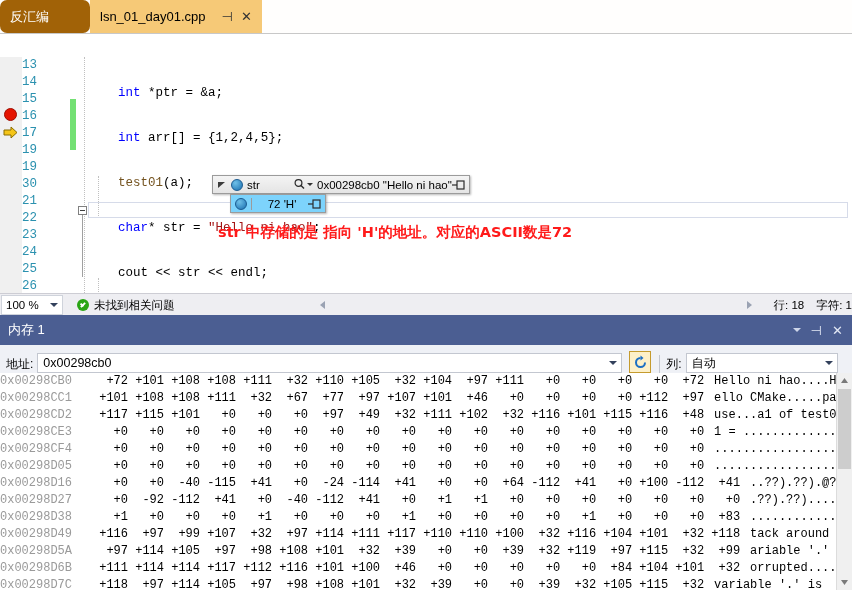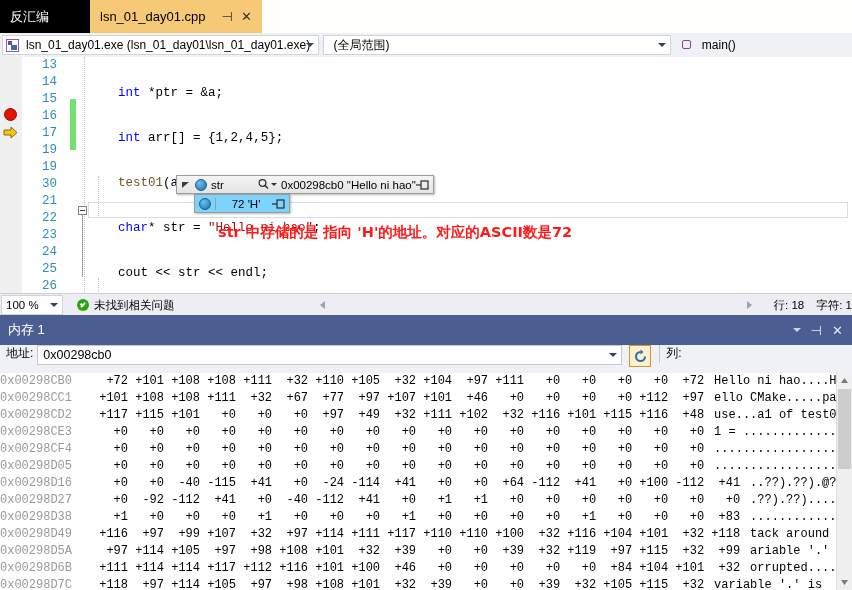--- a/index.html
+++ b/index.html
@@ -19,21 +19,21 @@
     border-bottom:1px solid #c8c8c8;
   }
   .tab{
     position:absolute;top:0;height:33px;
     display:flex;align-items:center;
     padding:0 10px;box-sizing:border-box;
     font-size:13px;
   }
   .tab-disasm{
     left:0;width:90px;
-    background:#000000;color:#ffffff;
+    background:#a16207;color:#ffffff;border-radius:7px;
   }
   .tab-active{
     left:90px;width:172px;
     background:#f6c977;color:#1e1e1e;
     justify-content:space-between;
   }
   .tab-active .tab-title{font-size:13px;color:#000;}
   .tab-icons{display:flex;align-items:center;gap:8px;}
   .tab-pin,.tab-close{font-size:13px;color:#333;line-height:1;cursor:pointer;}
   .tab-pin{transform:rotate(0deg);}
@@ -87,21 +87,21 @@
   .marker-break{
     position:absolute;left:4px;width:13px;height:13px;border-radius:50%;
     background:#e51400;border:1px solid #a00d00;box-sizing:border-box;
   }
   .marker-arrow{
     position:absolute;left:3px;width:15px;height:13px;
   }
   .marker-arrow svg{display:block;}
   .linenums{
     position:absolute;left:22px;top:0;width:38px;height:236px;
-    text-align:right;color:#2b91af;font-family:"Liberation Mono","DejaVu Sans Mono",monospace;
+    color:#2b91af;font-family:"Liberation Mono","DejaVu Sans Mono",monospace;
     font-size:12.5px;
   }
   .linenums div{height:17px;line-height:17px;padding-right:3px;}
   .changebar{
     position:absolute;left:70px;top:42px;width:6px;height:51px;background:#73e073;
   }
   .codearea{
     position:absolute;left:88px;top:0;right:0;height:236px;
     font-family:"Liberation Mono","DejaVu Sans Mono",monospace;
     font-size:12.5px;white-space:pre;
@@ -128,20 +128,21 @@
 
   
   .datatip{
     position:absolute;
     background:linear-gradient(to bottom,#f4f4f4,#e4e4e4);
     border:1px solid #9b9b9b;
     box-shadow:1px 1px 2px rgba(0,0,0,0.28);
     display:flex;align-items:center;
     font-family:"Liberation Sans","DejaVu Sans",sans-serif;font-size:11.5px;
     box-sizing:border-box;
+    margin-left:36px;
   }
   .dt1{left:176px;top:118px;width:258px;height:19px;}
   .dt2{left:194px;top:137px;width:96px;height:19px;background:#7dd3fc;border:1px solid #9b9b9b;}
   .dt-expander{
     width:11px;height:11px;margin-left:3px;flex:none;position:relative;
   }
   .dt-expander svg{display:block;}
   .dt-globe{
     width:12px;height:12px;border-radius:50%;margin:0 4px;flex:none;
     background:radial-gradient(circle at 35% 30%,#6fc0e8,#1a6fb0);
@@ -211,21 +212,21 @@
   .memtitle .ctl{margin-left:auto;display:flex;align-items:center;gap:10px;padding-right:9px;}
   .ctl-caret{
     width:0;height:0;border-left:4px solid transparent;border-right:4px solid transparent;
     border-top:4px solid #ced6ea;
   }
   .ctl-pin,.ctl-x{color:#e3e8f5;font-size:13px;line-height:1;}
 
   .memtool{
     position:absolute;left:0;top:30px;width:852px;height:28px;
     background:#eff1f6;border-bottom:1px solid #c9cdd6;
-    display:flex;align-items:flex-start;
+    display:flex;align-items:flex-end;
   }
   .lbl{font-size:12px;padding:0 4px 0 6px;}
   .addrbox{
     width:585px;height:20px;background:#ffffff;border:1px solid #c3c7d0;
     display:flex;align-items:center;position:relative;box-sizing:border-box;
   }
   .addrbox .v{padding-left:5px;font-size:12.5px;}
   .refresh{
     width:22px;height:22px;margin-left:7px;background:#fdf0c9;border:1px solid #c59b2e;
     display:flex;align-items:center;justify-content:center;box-sizing:border-box;
@@ -274,35 +275,20 @@
     </div>
     <div class="tab tab-active">
       <span class="tab-title">lsn_01_day01.cpp</span>
       <span class="tab-icons">
         <span class="tab-pin">⊣</span>
         <span class="tab-close">✕</span>
       </span>
     </div>
   </div>
 
-  <div class="navbar">
-    <div class="nav-combo c1">
-      <span class="proj-icon"></span>
-      <span class="txt">lsn_01_day01.exe (lsn_01_day01\lsn_01_day01.exe)</span>
-      <span class="nav-arrow"></span>
-    </div>
-    <div class="nav-combo c2">
-      <span class="txt" style="padding-left:10px">(全局范围)</span>
-      <span class="nav-arrow"></span>
-    </div>
-    <div class="nav-combo c3">
-      <span class="member-icon"></span>
-      <span class="txt">main()</span>
-    </div>
-  </div>
 
   <div class="editor">
     <div class="gutter">
       <div class="marker-break" style="top:51px"></div>
       <div class="marker-arrow" style="top:69px">
         <svg width="15" height="13" viewBox="0 0 15 13">
           <path d="M1 4 H8 V1 L14 6.5 L8 12 V9 H1 Z" fill="#f5c518" stroke="#8a6d00" stroke-width="1"></path>
         </svg>
       </div>
     </div>

